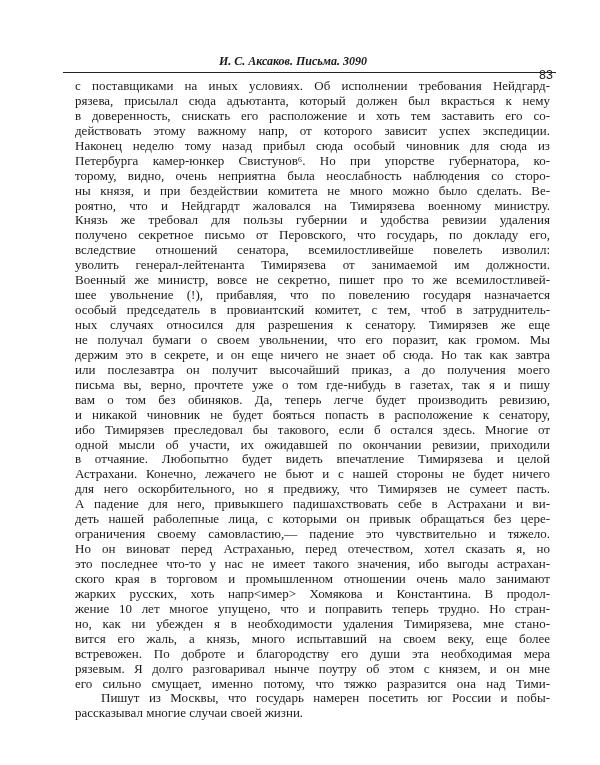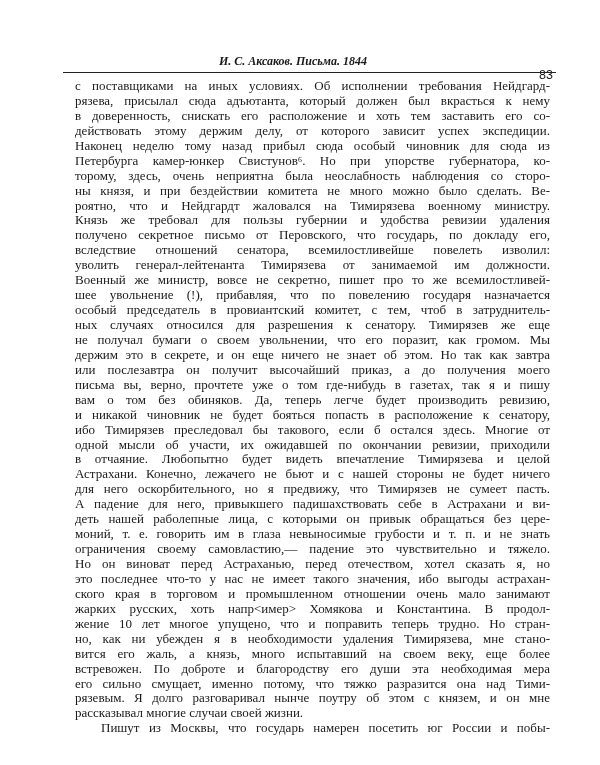--- a/index.html
+++ b/index.html
@@ -33,64 +33,63 @@
     display: block; white-space: nowrap; text-align: justify;
     text-align-last: justify; height: 14.95px; font-family: Liberation Serif, serif;
   }
   .line.last { text-align-last: left; }
   .line.indent { padding-left: 26px; }
 </style>
 </head>
 <body>
 
 <div class="header">
-  <span class="header-title">И. С. Аксаков. Письма. 1844</span>
+  <span class="header-title">И. С. Аксаков. Письма. 3090</span>
   <span class="page-number">83</span>
 </div>
 <div class="rule"></div>
 
 <div class="body-text">
   <span class="line">с поставщиками на иных условиях. Об исполнении требования Нейдгард-</span>
   <span class="line">рязева, присылал сюда адъютанта, который должен был вкрасться к нему</span>
   <span class="line">в доверенность, снискать его расположение и хоть тем заставить его со-</span>
-  <span class="line">действовать этому держим делу, от которого зависит успех экспедиции.</span>
+  <span class="line">действовать этому важному напр, от которого зависит успех экспедиции.</span>
   <span class="line">Наконец неделю тому назад прибыл сюда особый чиновник для сюда из</span>
   <span class="line">Петербурга камер-юнкер Свистунов⁶. Но при упорстве губернатора, ко-</span>
-  <span class="line">торому, здесь, очень неприятна была неослабность наблюдения со сторо-</span>
+  <span class="line">торому, видно, очень неприятна была неослабность наблюдения со сторо-</span>
   <span class="line">ны князя, и при бездействии комитета не много можно было сделать. Ве-</span>
   <span class="line">роятно, что и Нейдгардт жаловался на Тимирязева военному министру.</span>
   <span class="line">Князь же требовал для пользы губернии и удобства ревизии удаления</span>
   <span class="line">получено секретное письмо от Перовского, что государь, по докладу его,</span>
   <span class="line">вследствие отношений сенатора, всемилостливейше повелеть изволил:</span>
   <span class="line">уволить генерал-лейтенанта Тимирязева от занимаемой им должности.</span>
   <span class="line">Военный же министр, вовсе не секретно, пишет про то же всемилостливей-</span>
   <span class="line">шее увольнение (!), прибавляя, что по повелению государя назначается</span>
   <span class="line">особый председатель в провиантский комитет, с тем, чтоб в затруднитель-</span>
   <span class="line">ных случаях относился для разрешения к сенатору. Тимирязев же еще</span>
   <span class="line">не получал бумаги о своем увольнении, что его поразит, как громом. Мы</span>
-  <span class="line">держим это в секрете, и он еще ничего не знает об этом. Но так как завтра</span>
+  <span class="line">держим это в секрете, и он еще ничего не знает об сюда. Но так как завтра</span>
   <span class="line">или послезавтра он получит высочайший приказ, а до получения моего</span>
   <span class="line">письма вы, верно, прочтете уже о том где-нибудь в газетах, так я и пишу</span>
   <span class="line">вам о том без обиняков. Да, теперь легче будет производить ревизию,</span>
   <span class="line">и никакой чиновник не будет бояться попасть в расположение к сенатору,</span>
   <span class="line">ибо Тимирязев преследовал бы такового, если б остался здесь. Многие от</span>
   <span class="line">одной мысли об участи, их ожидавшей по окончании ревизии, приходили</span>
   <span class="line">в отчаяние. Любопытно будет видеть впечатление Тимирязева и целой</span>
   <span class="line">Астрахани. Конечно, лежачего не бьют и с нашей стороны не будет ничего</span>
   <span class="line">для него оскорбительного, но я предвижу, что Тимирязев не сумеет пасть.</span>
   <span class="line">А падение для него, привыкшего падишахствовать себе в Астрахани и ви-</span>
   <span class="line">деть нашей раболепные лица, с которыми он привык обращаться без цере-</span>
-  <span class="line">моний, т. е. говорить им в глаза невыносимые грубости и т. п. и не знать</span>
   <span class="line">ограничения своему самовластию,— падение это чувствительно и тяжело.</span>
   <span class="line">Но он виноват перед Астраханью, перед отечеством, хотел сказать я, но</span>
   <span class="line">это последнее что-то у нас не имеет такого значения, ибо выгоды астрахан-</span>
   <span class="line">ского края в торговом и промышленном отношении очень мало занимают</span>
   <span class="line">жарких русских, хоть напр&lt;имер&gt; Хомякова и Константина. В продол-</span>
   <span class="line">жение 10 лет многое упущено, что и поправить теперь трудно. Но стран-</span>
   <span class="line">но, как ни убежден я в необходимости удаления Тимирязева, мне стано-</span>
   <span class="line">вится его жаль, а князь, много испытавший на своем веку, еще более</span>
   <span class="line">встревожен. По доброте и благородству его души эта необходимая мера</span>
+  <span class="line">рязевым. Я долго разговаривал нынче поутру об этом с князем, и он мне</span>
   <span class="line">его сильно смущает, именно потому, что тяжко разразится она над Тими-</span>
-  <span class="line">рязевым. Я долго разговаривал нынче поутру об этом с князем, и он мне</span>
+  <span class="line indent">Пишут из Москвы, что государь намерен посетить юг России и побы-</span>
   <span class="line last">рассказывал многие случаи своей жизни.</span>
-  <span class="line indent">Пишут из Москвы, что государь намерен посетить юг России и побы-</span>
 
 </div>
 
 </body></html>

